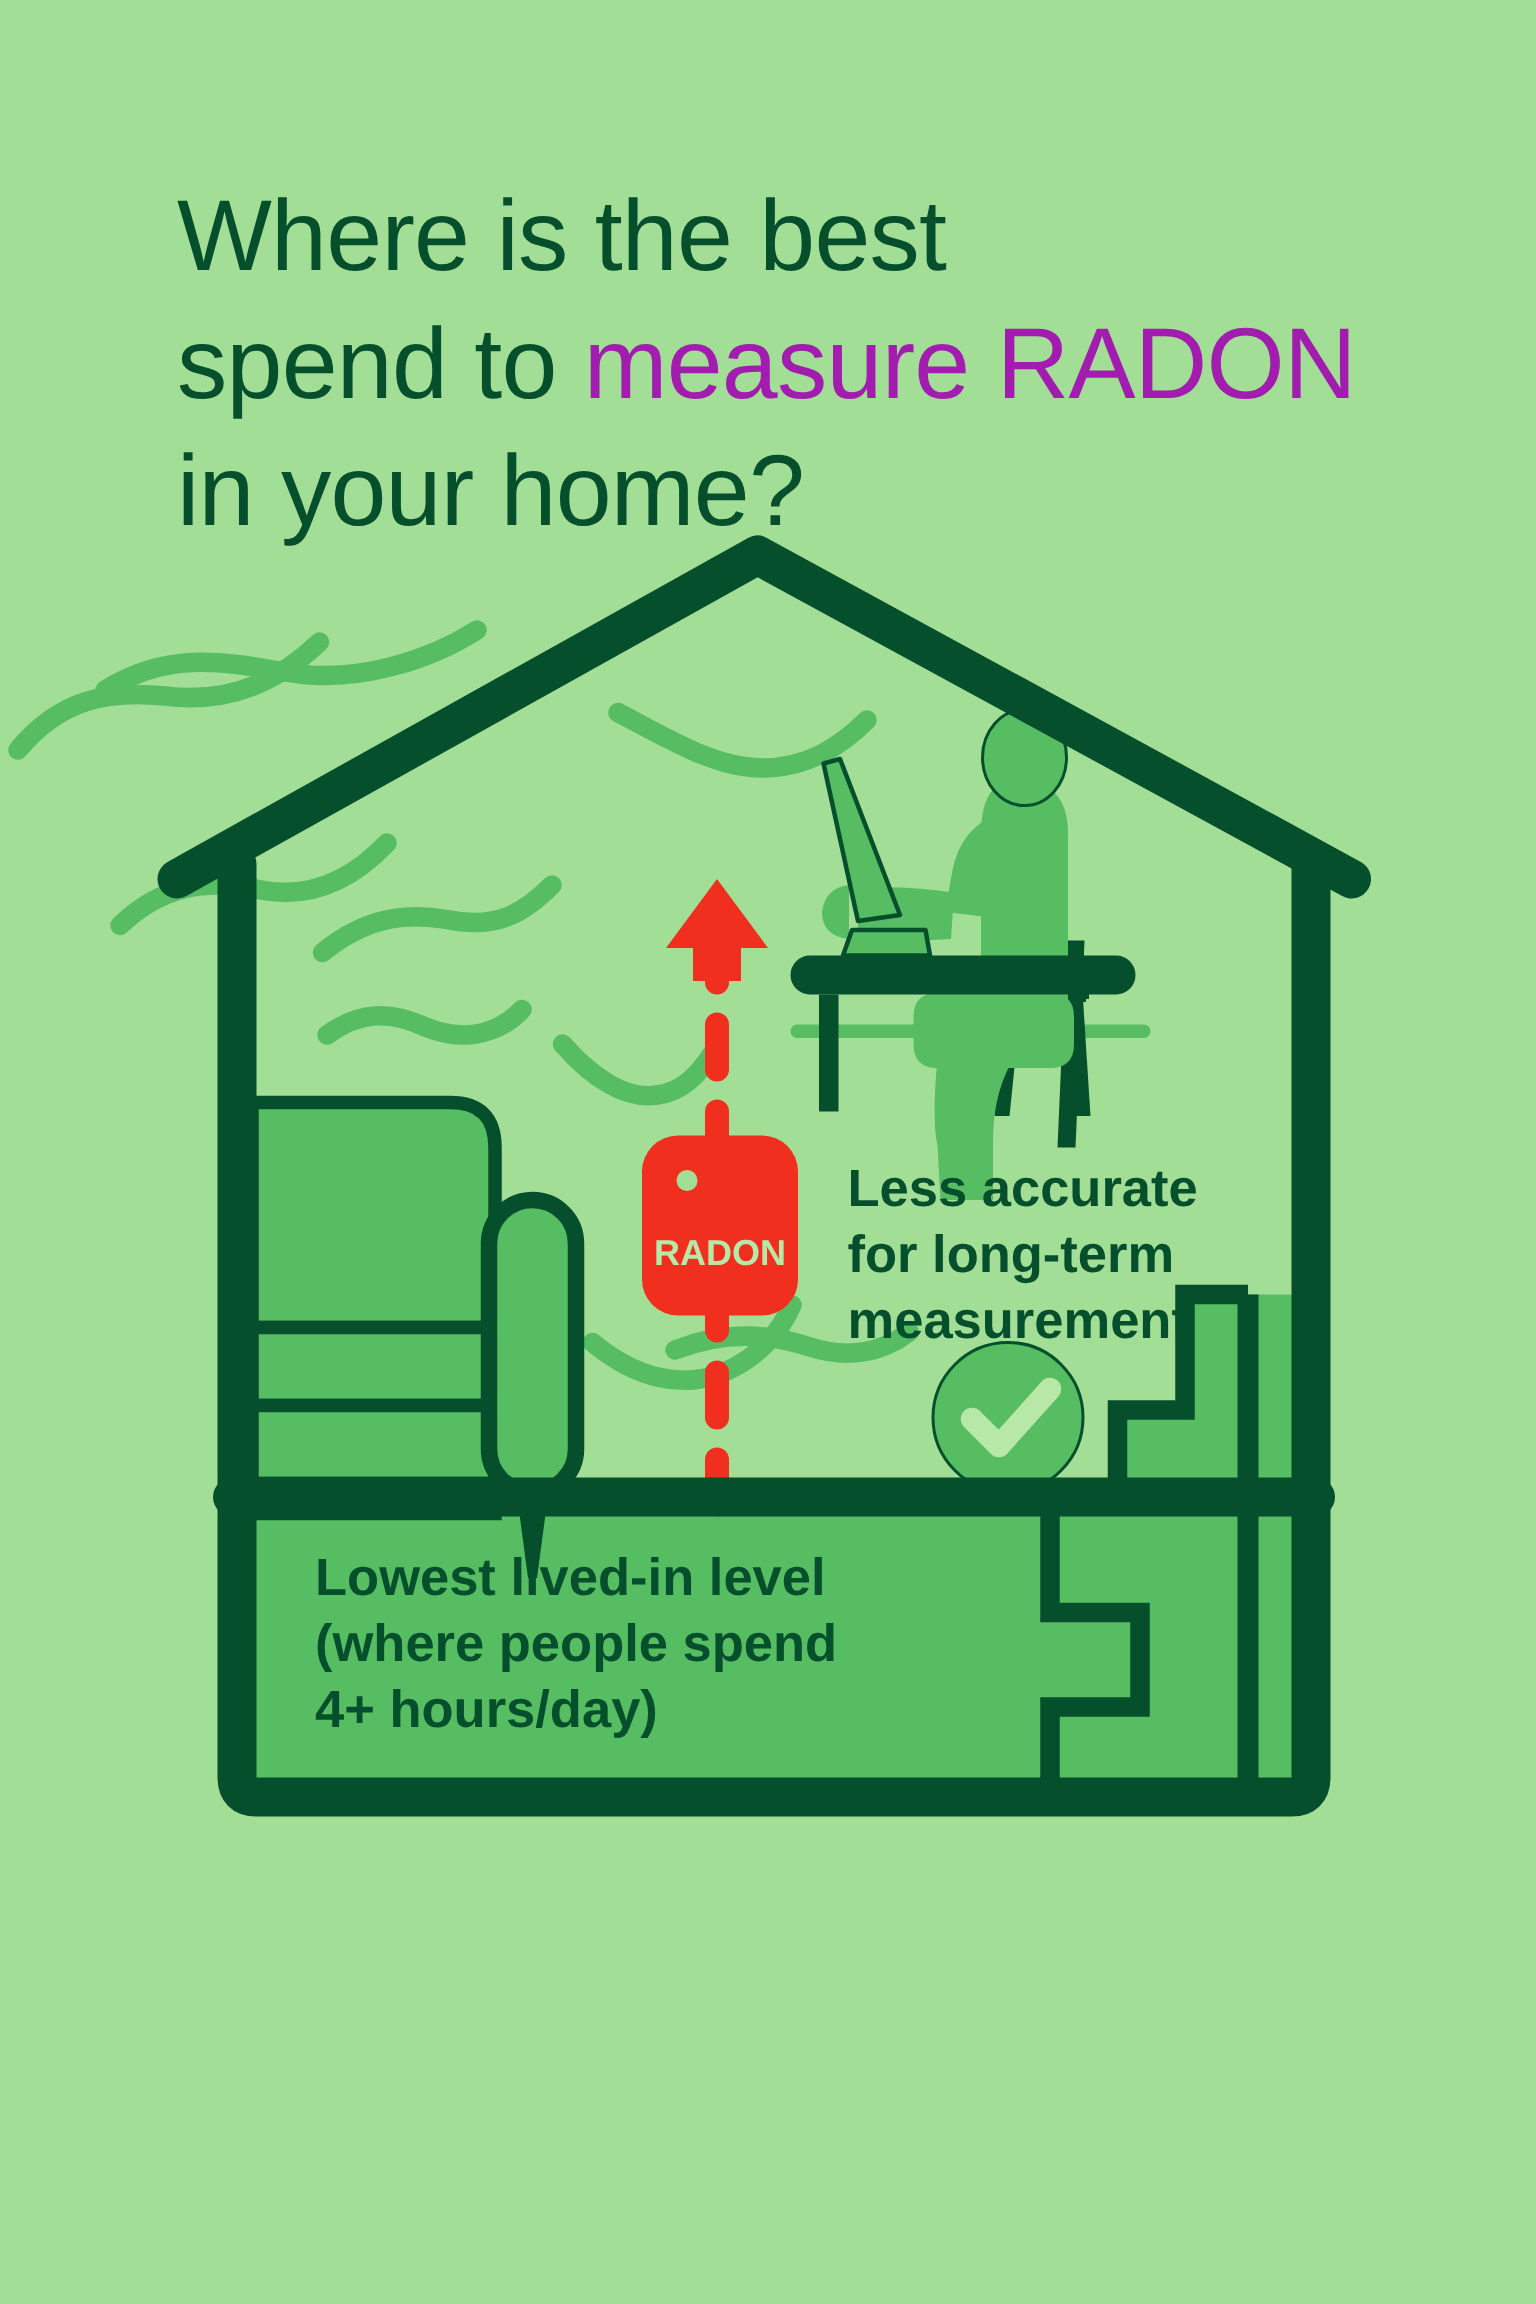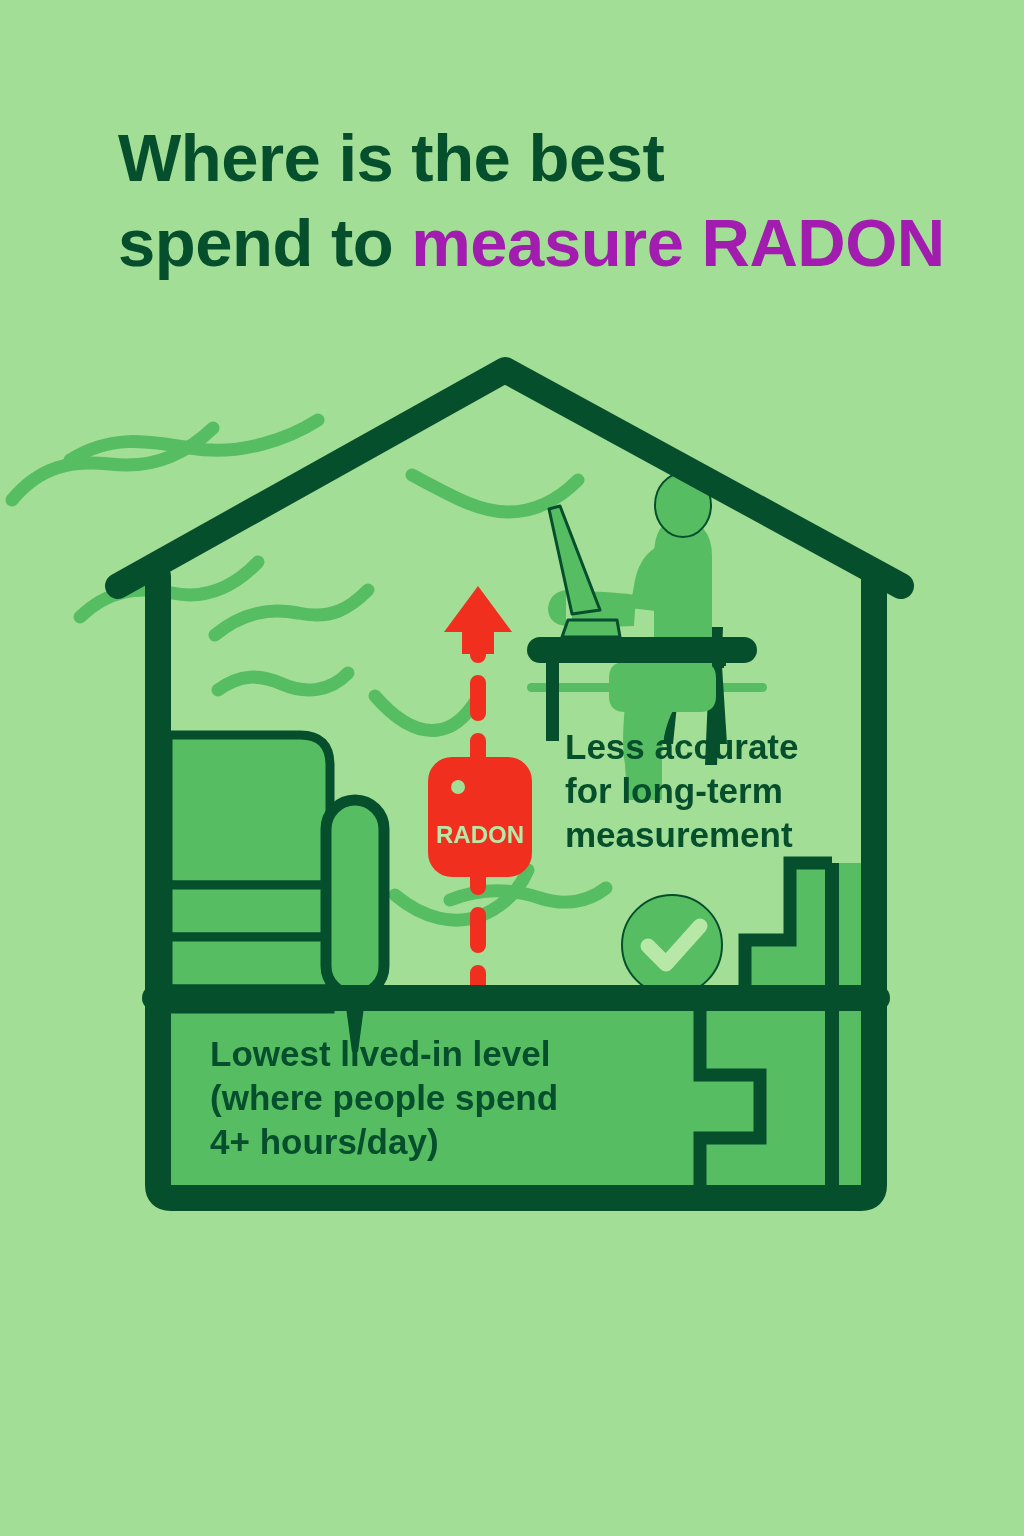--- a/index.html
+++ b/index.html
@@ -18,21 +18,21 @@
     overflow: hidden;
   }
 
   
   .headline {
     position: absolute;
     left: 118px;
     top: 70px;
     width: 880px;
     font-size: 67px;
-    font-weight: bold;
+    font-weight: normal;
     line-height: 1.27;
     letter-spacing: -0.5px;
     color: #064F2D;
   }
   .headline .hl-accent { color: #a21caf; }
 
   
   #scene {
     position: absolute;
     left: 0;
@@ -41,29 +41,30 @@
     height: 890px;
   }
 
   
   .scene-label {
     position: absolute;
     color: #064F2D;
     font-weight: bold;
     line-height: 1.26;
     white-space: pre-line;
+    margin-top: 46px;
   }
   #label-less-accurate {
     left: 565px;
     top: 725px;
     font-size: 35px;
   }
   #label-lowest-level {
     left: 210px;
-    top: 1032px;
+    top: 984px;
     font-size: 35px;
   }
 
   
   .footer-text {
     position: absolute;
     left: 120px;
     top: 1255px;
     width: 830px;
     font-size: 42px;
@@ -74,20 +75,21 @@
   }
 </style>
 </head>
 <body>
 
 <div id="poster">
 
   <h1 class="headline">
     <span>Where is the best</span><br>
     <span>spend to </span><span class="hl-accent">measure RADON</span><br>
+    <span>in your home?</span>
   </h1>
 
   <svg id="scene" viewBox="0 0 1024 890">
 
     <path d="M155 663 L877 663 L877 845 Q877 858 864 858 L168 858 Q155 858 155 845 Z" fill="#57BD63"></path>
 
     <path d="M832 523 L877 523 L877 858 L700 858 L700 798 L760 798 L760 735 L700 735
              L700 663 L745 663 L745 600 L790 600 L790 523 Z" fill="#57BD63"></path>
     <path d="M832 523 L790 523 L790 600 L745 600 L745 663 L700 663 L700 735 L760 735
              L760 798 L700 798 L700 858" fill="none" stroke="#064F2D" stroke-width="13" stroke-linejoin="miter"></path>

